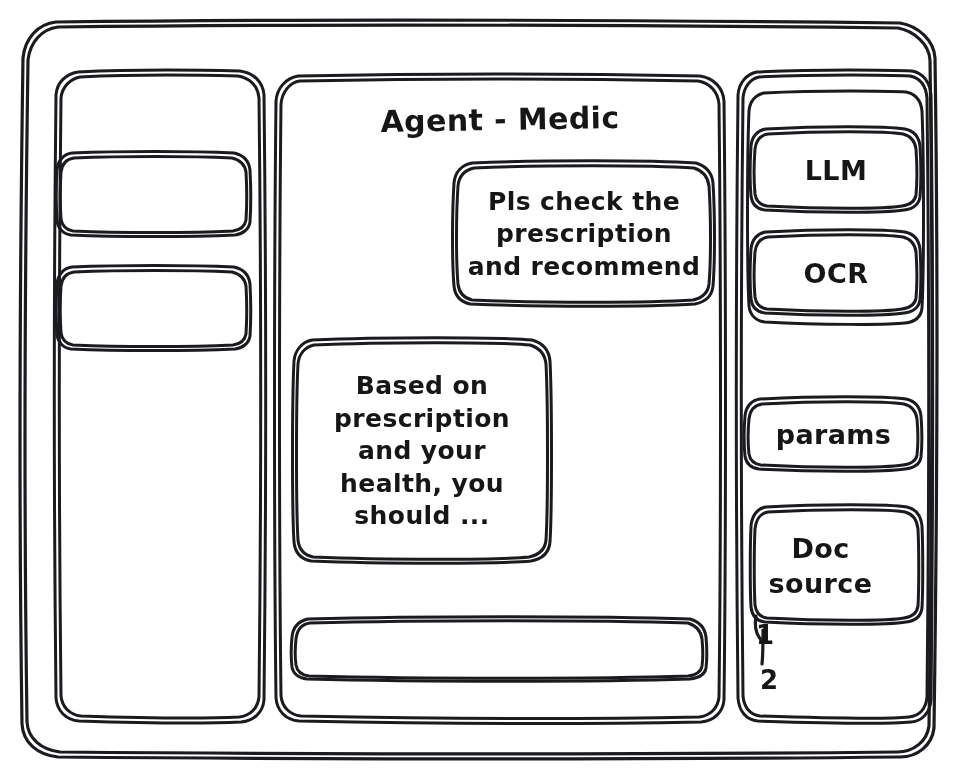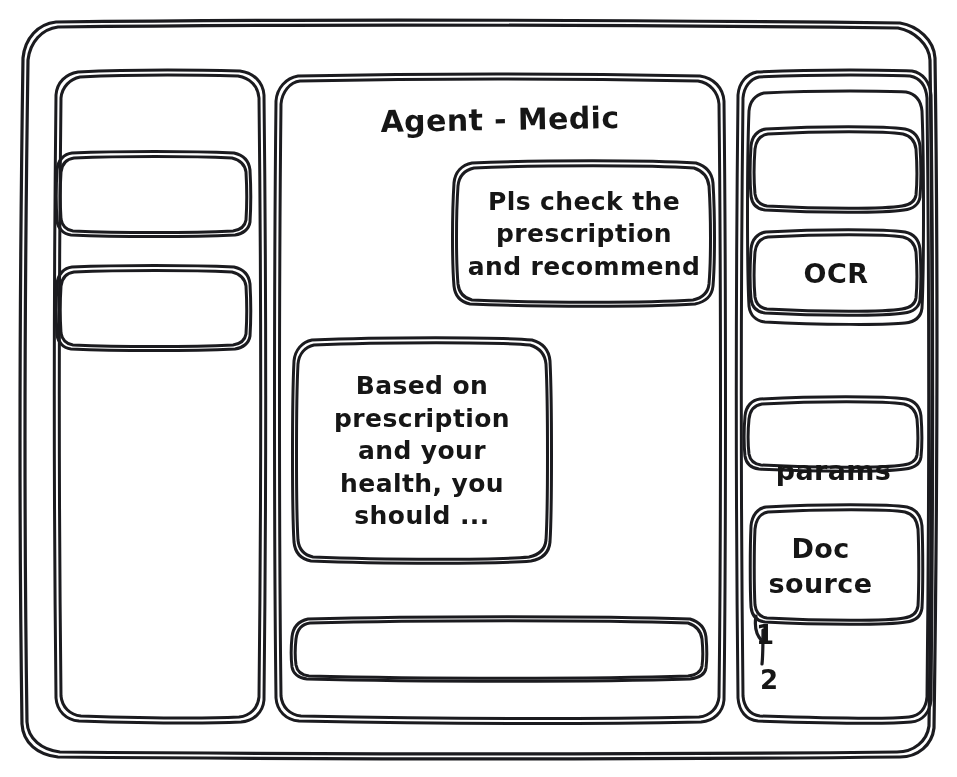--- a/index.html
+++ b/index.html
@@ -246,24 +246,25 @@
 and your
 health, you
 should ...</div>
 
   <div class="node hand label-sm" style="left:292px; top:619px; width:414px; height:61px;" title=""></div>
 
   <div class="hit" style="left:738px; top:72px; width:194px; height:650px;"></div>
 
   <div class="hit" style="left:749px; top:93px; width:174px; height:231px;"></div>
 
+  <div class="node hand label-lg" style="left:751px; top:129px; width:170px; height:84px;">LLM</div>
 
   <div class="node hand label-lg" style="left:751px; top:232px; width:170px; height:84px;">OCR</div>
 
-  <div class="node hand label-lg" style="left:745px; top:399px; width:177px; height:73px;margin-top:36px;">params</div>
+  <div class="node hand label-lg" style="left:745px; top:399px; width:177px; height:73px;">params</div>
 
   <div class="node hand label-lg bubble-text" style="left:751px; top:507px; width:139px; height:118px;">Doc
 source</div>
 
   <div class="list-num" style="left:756px; top:620px;">1</div>
 
   <div class="list-num" style="left:760px; top:665px;">2</div>
 
 </div>
 

